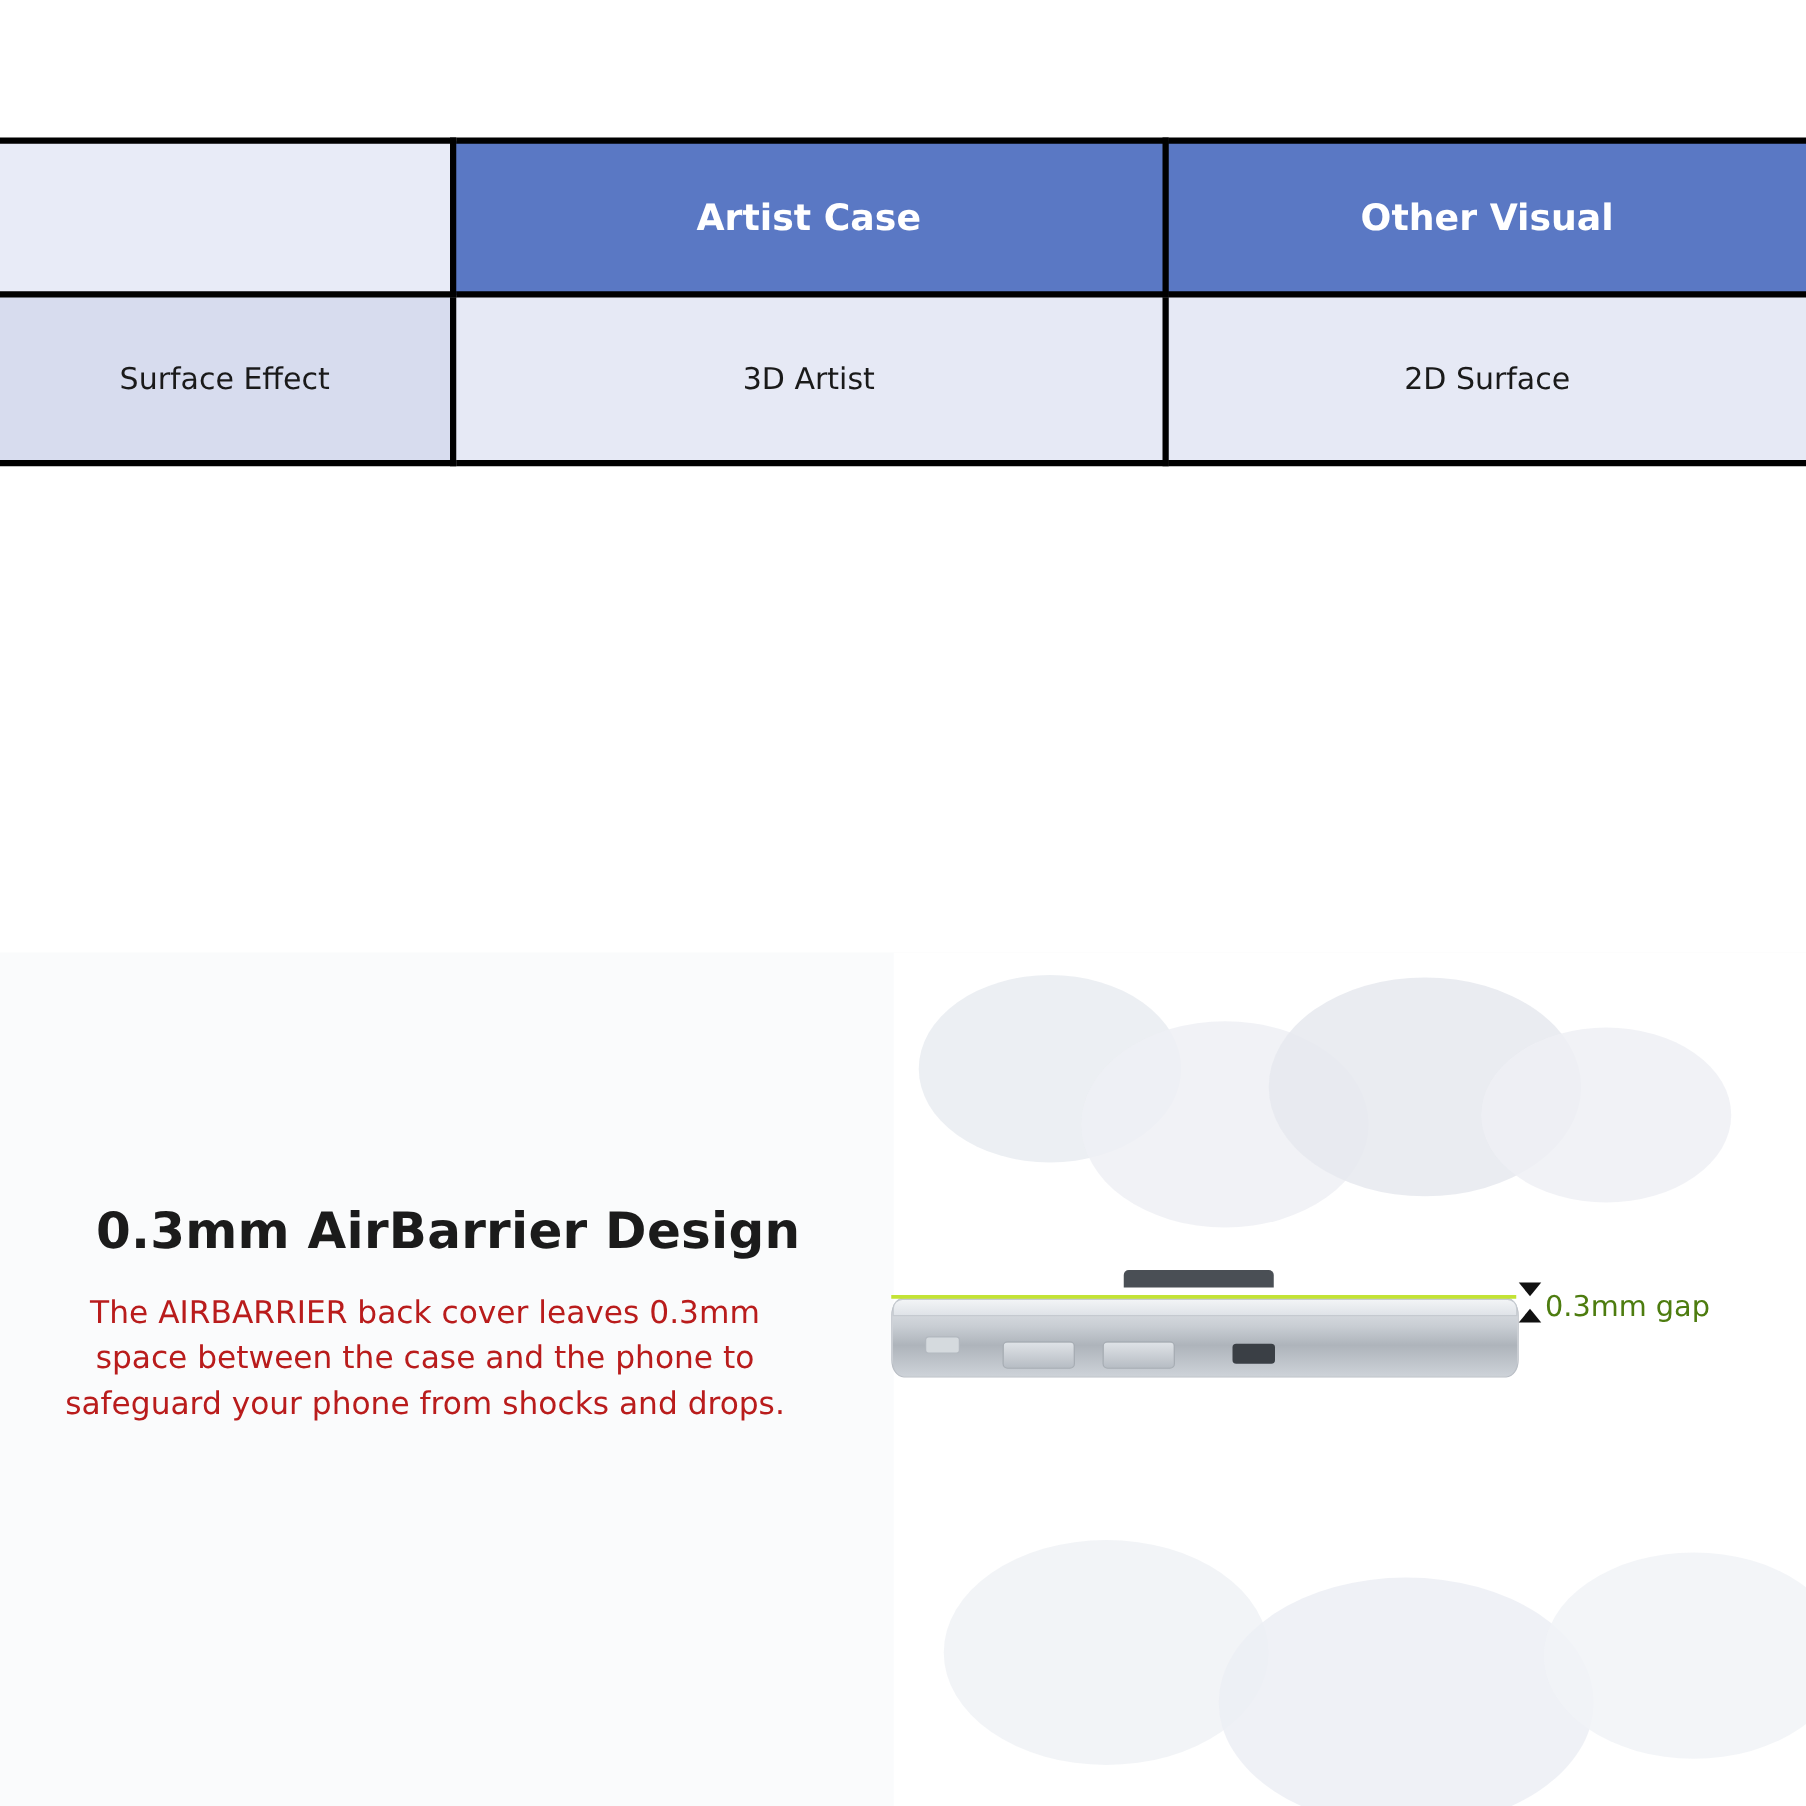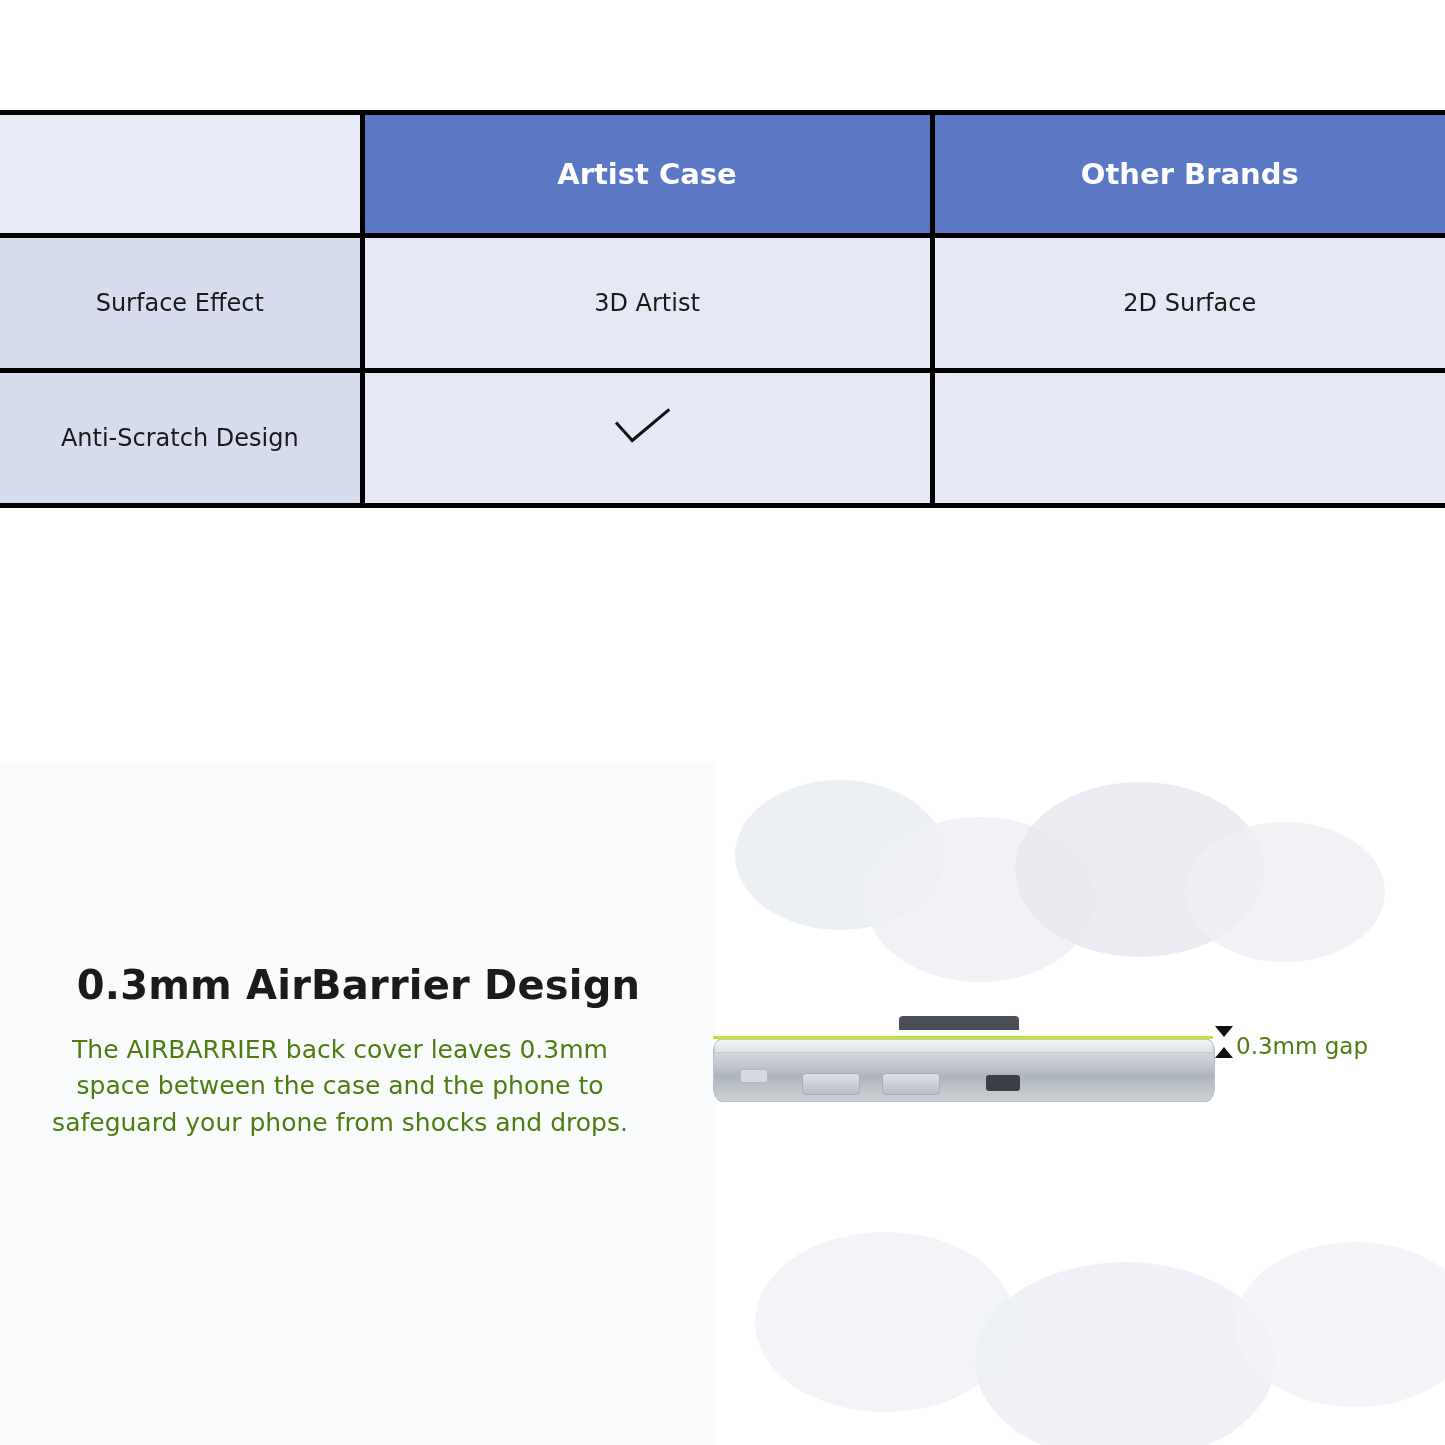--- a/index.html
+++ b/index.html
@@ -154,21 +154,21 @@
     font-size: 40px;
     font-weight: bold;
     color: #1b1b1b;
     margin: 0 0 24px 0;
     letter-spacing: .2px;
     padding-left: 37px;
   }
   .air-desc {
     font-size: 25px;
     line-height: 1.45;
-    color: #4d7c0f;
+    color: #b91c1c;
     margin: 0 auto;
     width: 600px;
   }
 
   
   .phone-wrap {
     position: absolute;
     left: 713px;
     top: 262px;
     width: 520px;
@@ -274,35 +274,28 @@
   <table class="cmp-table">
     <colgroup>
       <col class="c1">
         <col class="c2">
         <col class="c3">
     </colgroup>
     <thead>
       <tr>
         <th class="hdr-blank"></th>
         <th class="hdr-cell">Artist Case</th>
-        <th class="hdr-cell">Other Brands</th>
+        <th class="hdr-cell">Other Visual</th>
       </tr>
     </thead>
     <tbody>
       <tr>
         <td class="row-label">Surface Effect</td>
         <td class="row-value">3D Artist</td>
         <td class="row-value">2D Surface</td>
-      </tr>
-      <tr>
-        <td class="row-label">Anti-Scratch Design</td>
-        <td class="row-value">
-          <span class="check-mark"></span>
-        </td>
-        <td class="row-value"></td>
       </tr>
     </tbody>
   </table>
 </section>
 
 <section class="air-section">
 
   <div class="air-bg-right">
     <div class="blob b1"></div>
     <div class="blob b2"></div>

